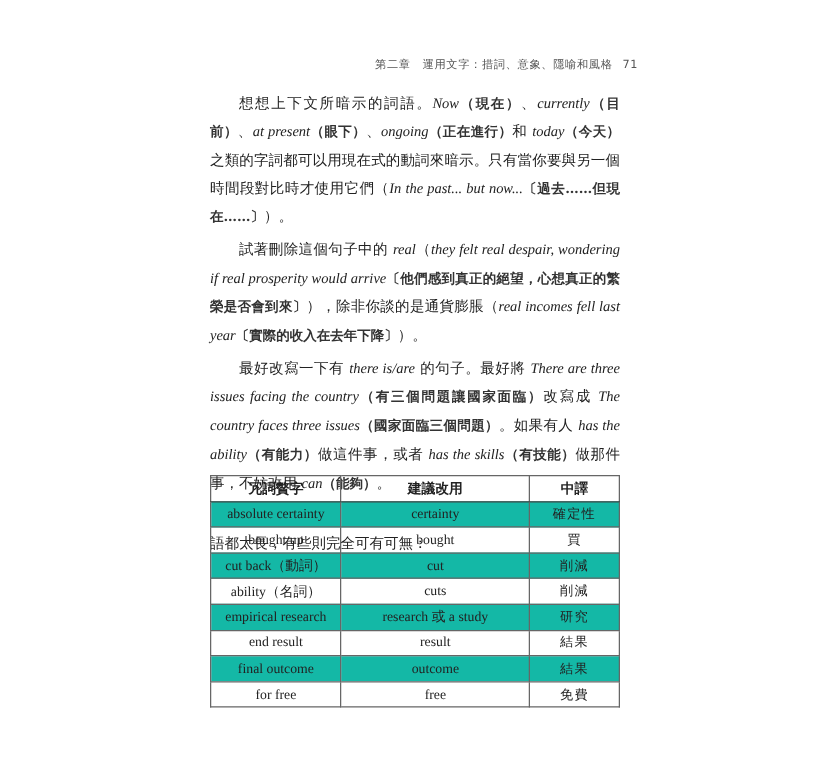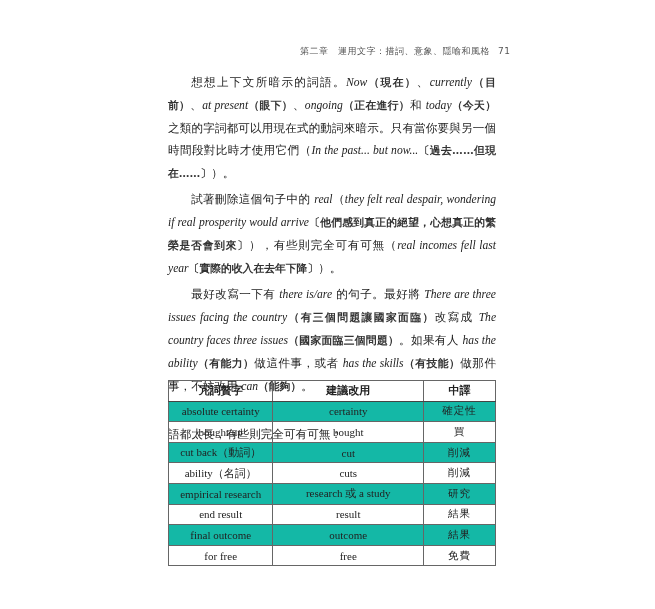--- a/index.html
+++ b/index.html
@@ -95,21 +95,21 @@
   </style>
 </head>
 <body>
 
 <div class="running-header">
   <span>第二章　運用文字：措詞、意象、隱喻和風格</span><span class="pg">71</span>
 </div>
 
 <div class="body-text">
   <p><span>想想上下文所暗示的詞語。</span><em>Now</em><span class="kai">（現在）</span><span>、</span><em>currently</em><span class="kai">（目前）</span><span>、</span><em>at present</em><span class="kai">（眼下）</span><span>、</span><em>ongoing</em><span class="kai">（正在進行）</span><span>和 </span><em>today</em><span class="kai">（今天）</span><span>之類的字詞都可以用現在式的動詞來暗示。只有當你要與另一個時間段對比時才使用它們（</span><em>In the past... but now...</em><span class="kai">〔過去……但現在……〕</span><span>）。</span></p>
-  <p class="gap"><span>試著刪除這個句子中的 </span><em>real</em><span>（</span><em>they felt real despair, wondering if real prosperity would arrive</em><span class="kai">〔他們感到真正的絕望，心想真正的繁榮是否會到來〕</span><span>），有些則完全可有可無（</span><em>real incomes fell last year</em><span class="kai">〔實際的收入在去年下降〕</span><span>）。</span></p>
+  <p class="gap"><span>試著刪除這個句子中的 </span><em>real</em><span>（</span><em>they felt real despair, wondering if real prosperity would arrive</em><span class="kai">〔他們感到真正的絕望，心想真正的繁榮是否會到來〕</span><span>），除非你談的是通貨膨脹（</span><em>real incomes fell last year</em><span class="kai">〔實際的收入在去年下降〕</span><span>）。</span></p>
   <p class="gap"><span>最好改寫一下有 </span><em>there is/are</em><span> 的句子。最好將 </span><em>There are three issues facing the country</em><span class="kai">（有三個問題讓國家面臨）</span><span>改寫成 </span><em>The country faces three issues</em><span class="kai">（國家面臨三個問題）</span><span>。如果有人 </span><em>has the ability</em><span class="kai">（有能力）</span><span>做這件事，或者 </span><em>has the skills</em><span class="kai">（有技能）</span><span>做那件事，不妨改用 </span><em>can</em><span class="kai">（能夠）</span><span>。</span></p>
   <p class="gap"><span>許多冗詞讓人感覺是陳腔濫調或新聞體。以下列出的常用短語都太長，有些則完全可有可無：</span></p>
 </div>
 
 <table class="redundancy">
   <thead>
     <tr>
       <th class="col1">冗詞贅字</th>
       <th class="col2">建議改用</th>
       <th class="col3">中譯</th>

